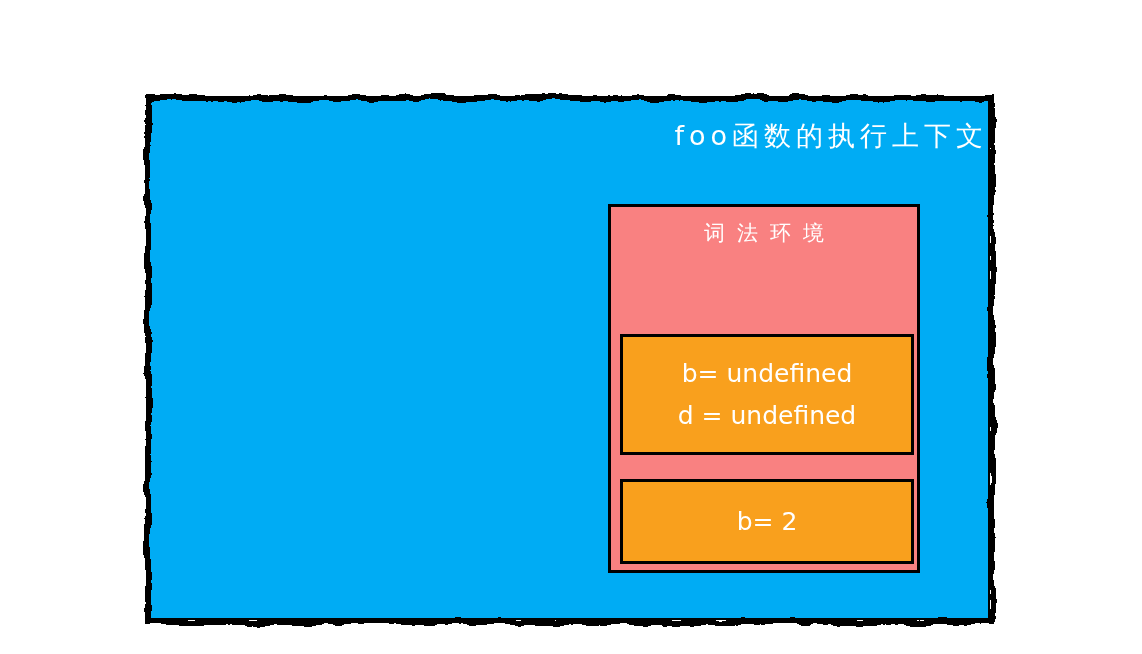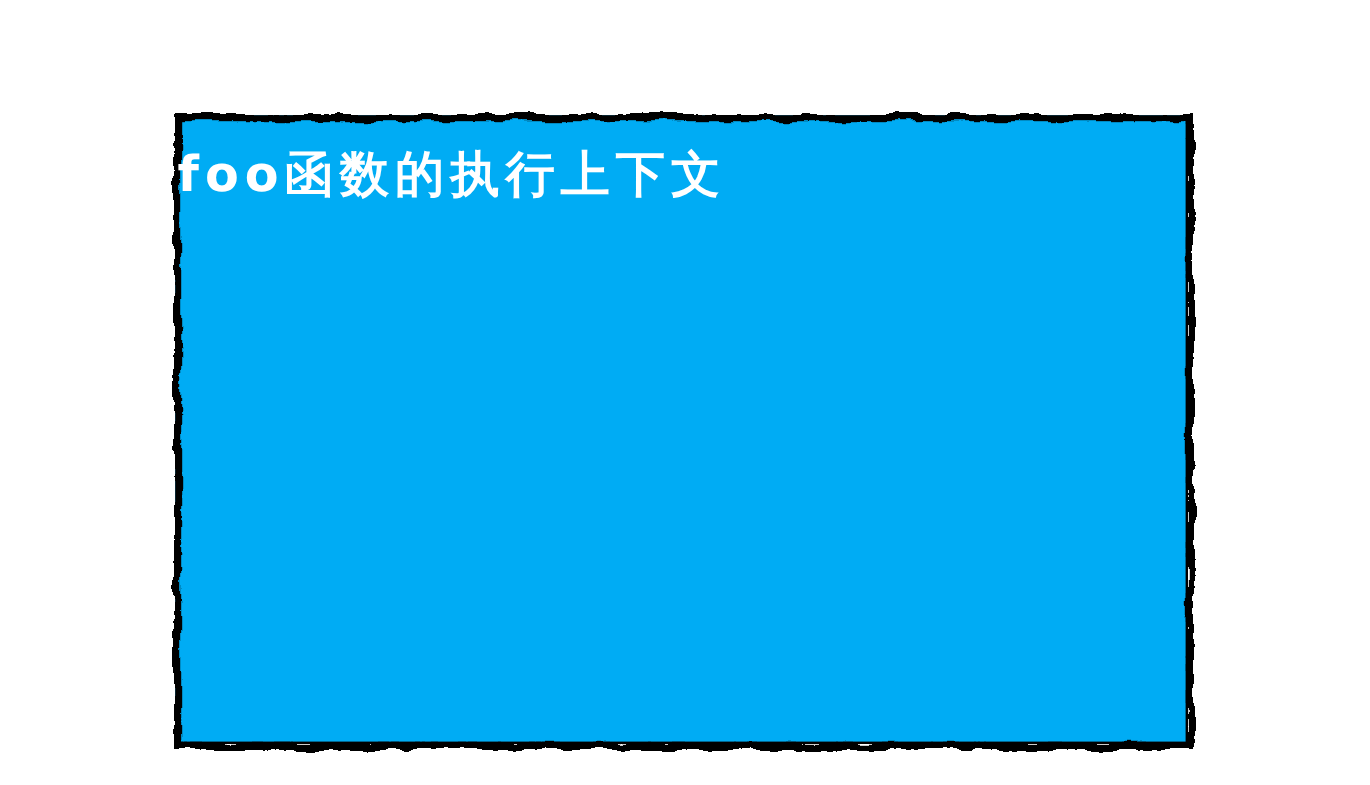--- a/index.html
+++ b/index.html
@@ -29,25 +29,25 @@
     position: absolute;
     left: -14px;
     top: -14px;
     pointer-events: none;
   }
   .container-title {
     position: absolute;
     left: 0;
     top: 20px;
     width: 100%;
-    text-align: left;
+    text-align: right;
     color: #ffffff;
-    font-size: 41px;
+    font-size: 27px;
     letter-spacing: 5px;
-    font-weight: 700;
+    font-weight: 400;
   }
   .panel {
     position: absolute;
     top: 106px;
     height: 369px;
     background: #F98181;
     border: 3px solid #000;
     box-sizing: border-box;
   }
   .panel-variable {
@@ -112,15 +112,27 @@
           <feTurbulence type="fractalNoise" baseFrequency="0.045" numOctaves="4" seed="7" result="noise"></feTurbulence>
           <feDisplacementMap in="SourceGraphic" in2="noise" scale="8"></feDisplacementMap>
         </filter>
       </defs>
       <rect x="14" y="14" width="844" height="524" fill="none" stroke="#000000" stroke-width="6" filter="url(#roughf)"></rect>
     </svg>
 
     <div class="container-title">foo函数的执行上下文</div>
 
 
+    <div class="panel panel-lexical">
+      <div class="panel-title">词法环境</div>
+
+      <div class="stack-block stack-block-1">
+        <div>b= undefined</div>
+        <div>d = undefined</div>
+      </div>
+
+      <div class="stack-block stack-block-2">
+        <div>b= 2</div>
+      </div>
+    </div>
 
   </div>
 </div>
 
 </body></html>

